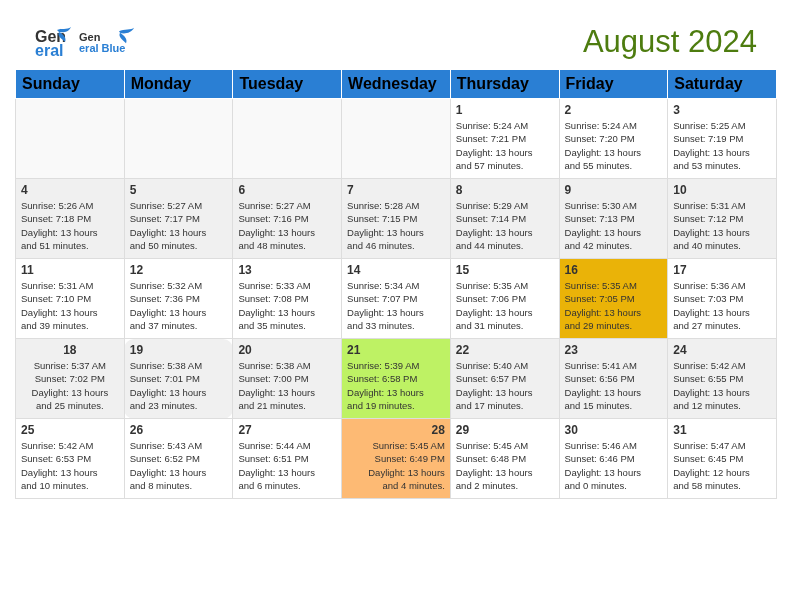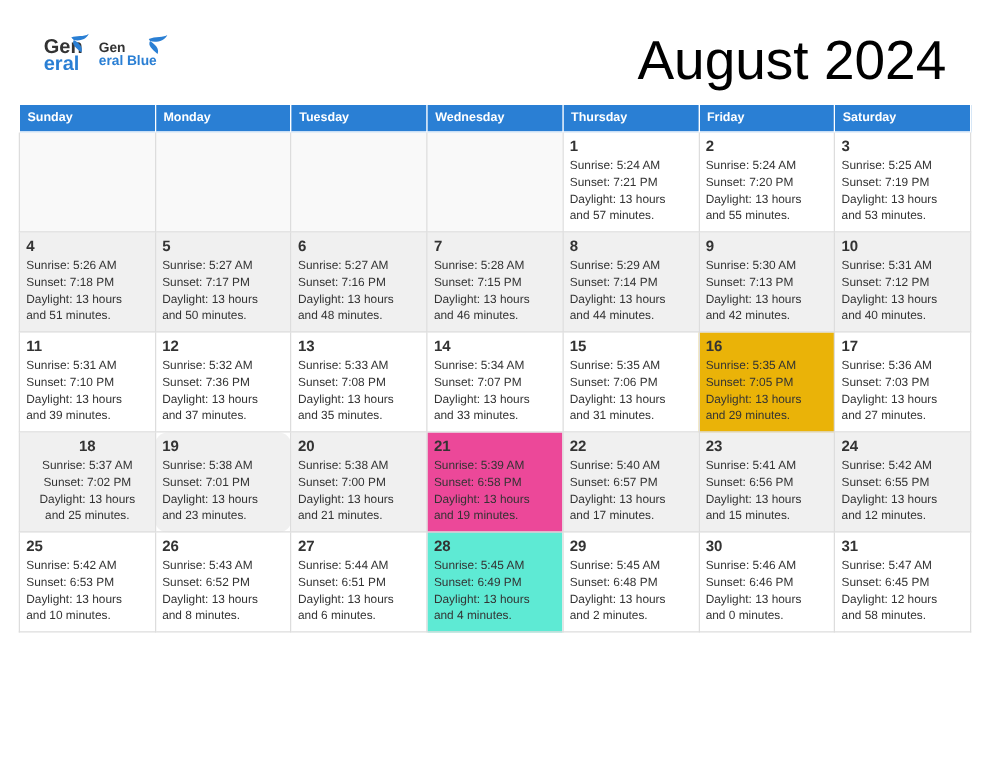--- a/index.html
+++ b/index.html
@@ -4,24 +4,24 @@
   <style>
     * { margin: 0; padding: 0; box-sizing: border-box; }
     body { width: 792px; height: 612px; font-family: Arial, sans-serif; background: #fff; overflow: hidden; }
     
     .header { display: flex; justify-content: space-between; align-items: flex-start; padding: 15px 20px 10px 20px; }
     
     .calendar { width: 100%; border-collapse: collapse; }
     
     .calendar th {
       background-color: #2a7fd4;
-      color: #ffffff;
+      color: #000000;
       text-align: left;
       padding: 5px 6px;
-      font-size: 10px;
+      font-size: 16px;
       font-weight: bold;
       border: 1px solid #fff;
     }
     
     .calendar td {
       border: 1px solid #ddd;
       vertical-align: top;
       padding: 4px 5px;
       width: calc(100% / 7);
       height: 80px;
@@ -73,21 +73,21 @@
             <path d="M80,8 C90,3 105,6 110,1 C105,12 90,14 82,11 Z" fill="#2a7fd4"></path>
             <path d="M82,11 C90,16 98,24 94,32 C86,24 78,19 82,11 Z" fill="#2a7fd4"></path>
             <text x="0" y="28" font-family="Arial" font-size="22" font-weight="bold" fill="#333">Gen</text>
             <text x="0" y="50" font-family="Arial" font-size="22" font-weight="bold" fill="#2a7fd4">eral</text>
             <text x="45" y="50" font-family="Arial" font-size="22" font-weight="bold" fill="#2a7fd4">Blue</text>
           </svg>
         </div>
       </div>
     </div>
     <div style="text-align:right;">
-      <div style="font-size:44px; font-weight:300; color:#000000; line-height:1.1;">August 2024</div>
+      <div style="font-size:31px; font-weight:300; color:#4d7c0f; line-height:1.1;">August 2024</div>
     </div>
   </div>
 
   <table class="calendar">
     <thead>
       <tr>
       <th>Sunday</th>
           <th>Monday</th>
           <th>Tuesday</th>
           <th>Wednesday</th>
@@ -241,21 +241,21 @@
 Daylight: 13 hours
 and 23 minutes.</div>
           </td>
           <td style="background: rgb(240, 240, 240);">
             <span class="day-number">20</span>
             <div class="day-info" style="white-space: pre-line;">Sunrise: 5:38 AM
 Sunset: 7:00 PM
 Daylight: 13 hours
 and 21 minutes.</div>
           </td>
-          <td style="background: #ec4899;">
+          <td style="background: #bef264;">
             <span class="day-number">21</span>
             <div class="day-info" style="white-space: pre-line;">Sunrise: 5:39 AM
 Sunset: 6:58 PM
 Daylight: 13 hours
 and 19 minutes.</div>
           </td>
           <td style="background: rgb(240, 240, 240);">
             <span class="day-number">22</span>
             <div class="day-info" style="white-space: pre-line;">Sunrise: 5:40 AM
 Sunset: 6:57 PM
@@ -292,21 +292,21 @@
 Daylight: 13 hours
 and 8 minutes.</div>
           </td>
           <td style="background: rgb(255, 255, 255);">
             <span class="day-number">27</span>
             <div class="day-info" style="white-space: pre-line;">Sunrise: 5:44 AM
 Sunset: 6:51 PM
 Daylight: 13 hours
 and 6 minutes.</div>
           </td>
-          <td style="background: #5eead4;">
+          <td style="background: #fdba74; text-align: right;">
             <span class="day-number">28</span>
             <div class="day-info" style="white-space: pre-line;">Sunrise: 5:45 AM
 Sunset: 6:49 PM
 Daylight: 13 hours
 and 4 minutes.</div>
           </td>
           <td style="background: rgb(255, 255, 255);">
             <span class="day-number">29</span>
             <div class="day-info" style="white-space: pre-line;">Sunrise: 5:45 AM
 Sunset: 6:48 PM

